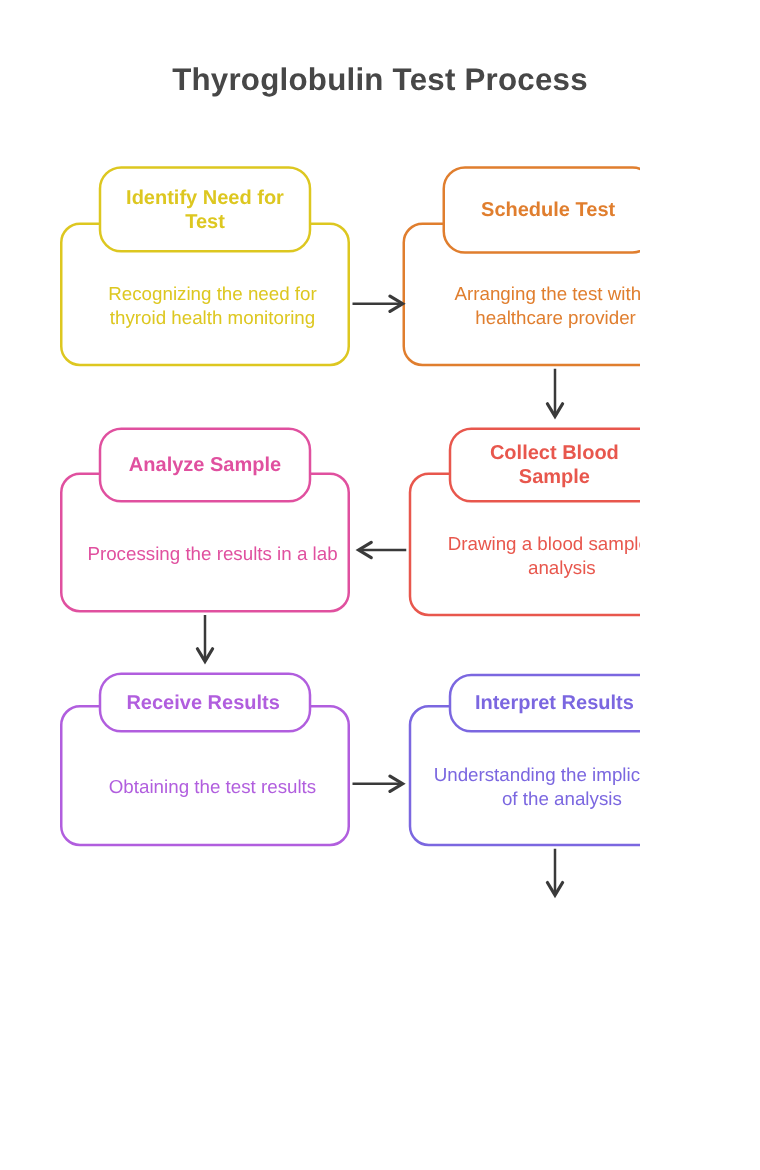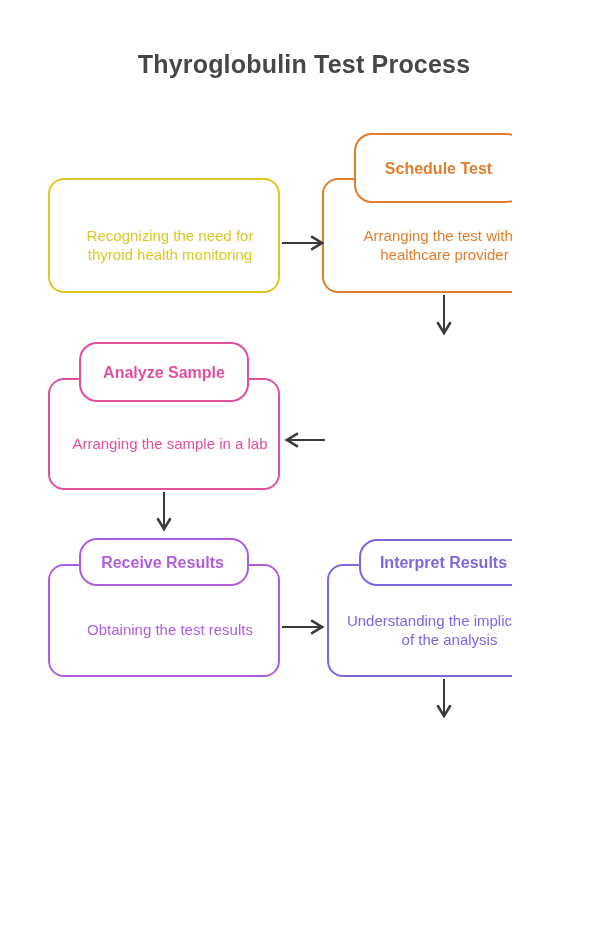--- a/index.html
+++ b/index.html
@@ -69,41 +69,52 @@
   }
 </style>
 </head>
 <body>
 
 <div class="canvas">
 
   <h1 class="diagram-title">Thyroglobulin Test Process</h1>
 
   <div class="node" style="left: 48px; top: 178px; width: 232px; height: 115px; --c: #ddc720;">
+    <div class="pill" style="top:-45px; height:69px;">
+      <span>Identify Need for Test</span>
+    </div>
     <div class="node-box">
       <span>Recognizing the need for thyroid health monitoring</span>
     </div>
   </div>
 
   <div class="node" style="left: 322px; top: 178px; width: 233px; height: 115px; --c: #e07e2e;">
     <div class="pill" style="top:-45px; height:70px;">
       <span>Schedule Test</span>
     </div>
     <div class="node-box">
       <span>Arranging the test with a healthcare provider</span>
     </div>
   </div>
 
+  <div class="node" style="left: 327px; top: 378px; width: 233px; height: 115px; --c: #e8574d;">
+    <div class="pill" style="top:-36px; height:60px;">
+      <span>Collect Blood Sample</span>
+    </div>
+    <div class="node-box">
+      <span>Drawing a blood sample for analysis</span>
+    </div>
+  </div>
 
   <div class="node" style="left: 48px; top: 378px; width: 232px; height: 112px; --c: #e0509f;">
     <div class="pill" style="top:-36px; height:60px;">
       <span>Analyze Sample</span>
     </div>
     <div class="node-box">
-      <span>Arranging the sample in a lab</span>
+      <span>Processing the results in a lab</span>
     </div>
   </div>
 
   <div class="node" style="left: 48px; top: 564px; width: 232px; height: 113px; --c: #b15ede;">
     <div class="pill" style="top:-26px; height:48px;padding-left:11px;">
       <span>Receive Results</span>
     </div>
     <div class="node-box">
       <span>Obtaining the test results</span>
     </div>

